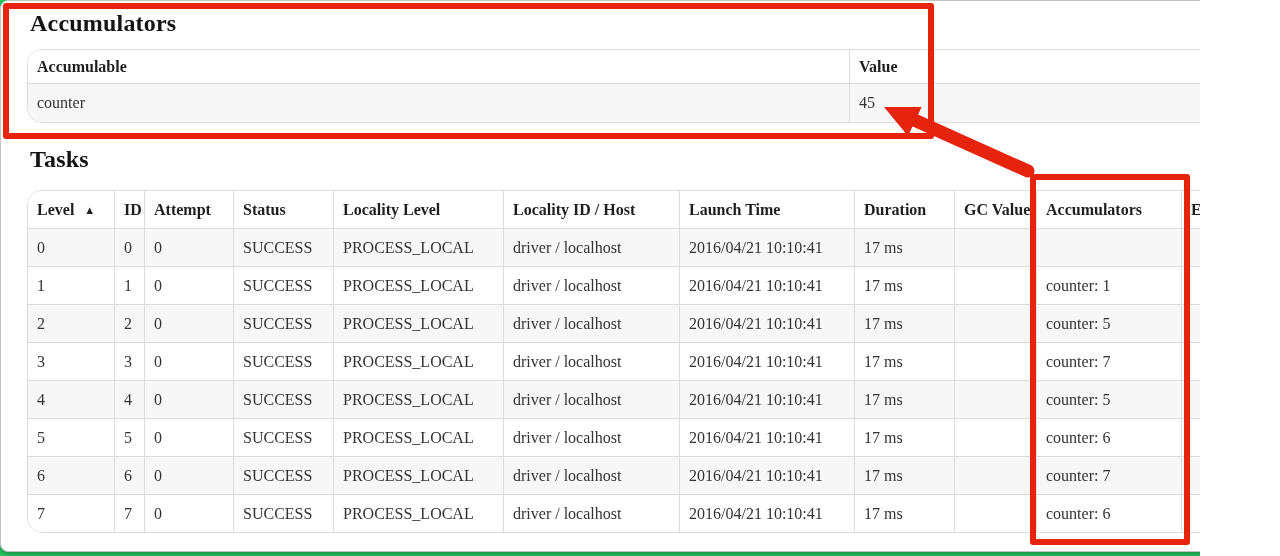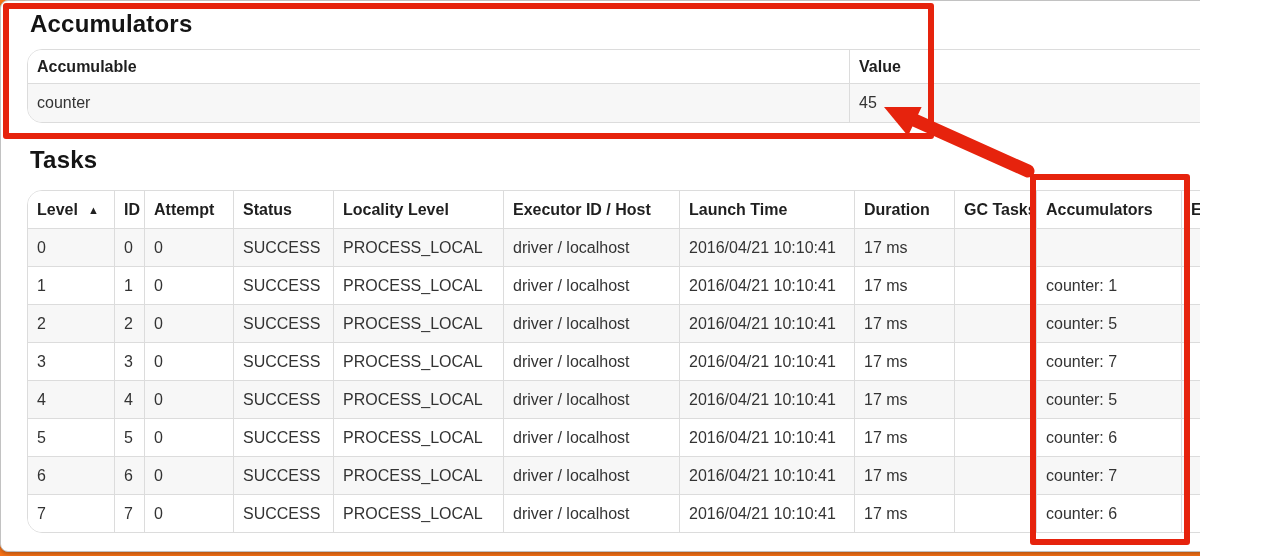--- a/index.html
+++ b/index.html
@@ -1,19 +1,19 @@
 <!DOCTYPE html>
 <html><head>
 <meta charset="utf-8">
 <style>
   html,body{margin:0;padding:0;background:#ffffff;}
   #canvas{
     position:relative;width:1200px;height:556px;overflow:hidden;
-    font-family:Liberation Sans, sans-serif;
-    background:#f97316;
+    font-family:Liberation Serif, serif;
+    background:#22c55e;
   }
   .frame{
     position:absolute;left:0;top:0;width:1278px;height:550px;
     border:1px solid #c2c2c2;border-radius:8px;
     box-shadow:0 2px 4px rgba(0,0,0,.28);
     background:#fff;
   }
   .section-title{
     position:absolute;margin:0;font-size:24px;font-weight:bold;color:#141414;
     letter-spacing:0.2px;
@@ -97,24 +97,24 @@
           <col style="width: 145px;">
           <col style="width: 70px;">
         </colgroup>
       <thead>
           <tr>
             <th><span>Level</span><span class="sort-icon">▲</span></th>
             <th><span>ID</span></th>
             <th><span>Attempt</span></th>
             <th><span>Status</span></th>
             <th><span>Locality Level</span></th>
-            <th><span>Executor ID / Host</span></th>
+            <th><span>Locality ID / Host</span></th>
             <th><span>Launch Time</span></th>
             <th><span>Duration</span></th>
-            <th><span>GC Tasks</span></th>
+            <th><span>GC Value</span></th>
             <th><span>Accumulators</span></th>
             <th><span>Errors</span></th>
           </tr>
         </thead>
       <tbody>
           <tr>
             <td>0</td>
             <td>0</td>
             <td>0</td>
             <td>SUCCESS</td>

